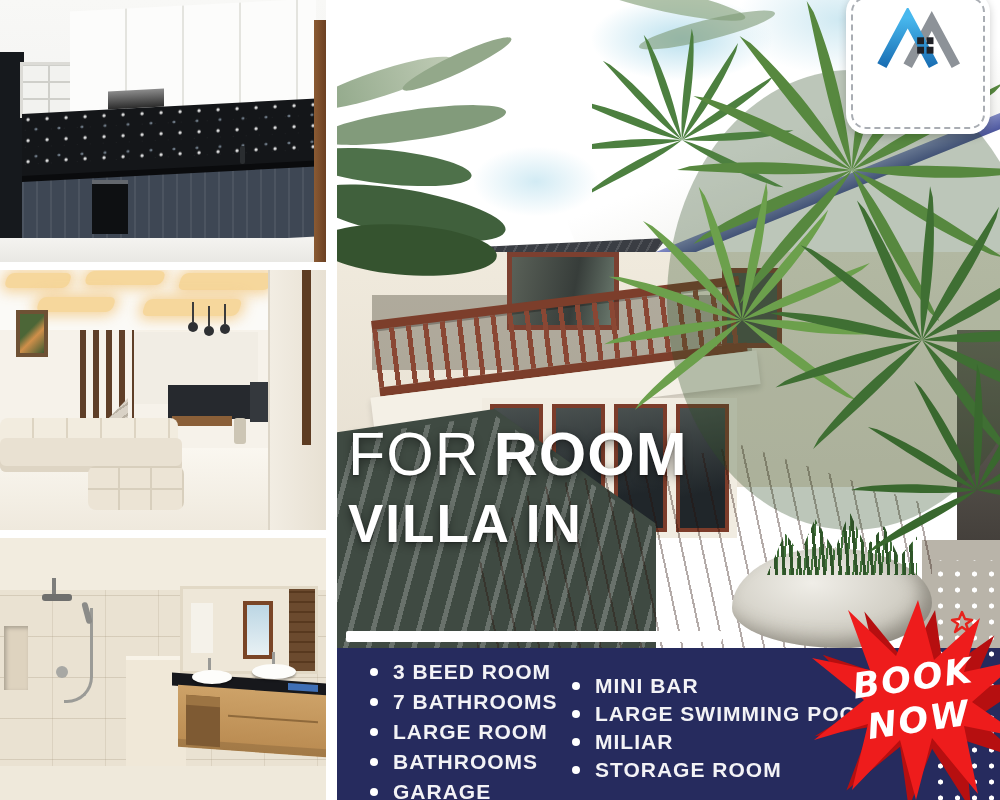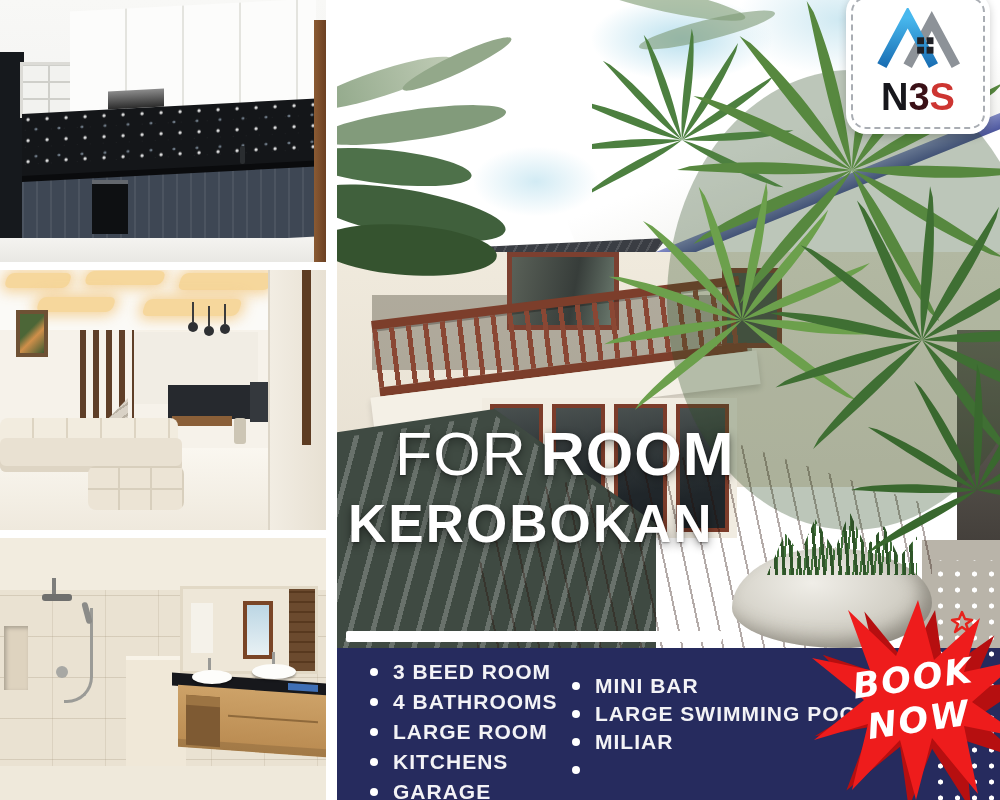--- a/index.html
+++ b/index.html
@@ -161,21 +161,21 @@
   .m-grass{left:430px;top:505px;width:150px;height:70px;
     background-image:repeating-linear-gradient(85deg,#2f5529 0 3px,transparent 3px 8px),
                      repeating-linear-gradient(95deg,#41703a 0 2px,transparent 2px 7px);
     clip-path:polygon(0 100%,12% 40%,22% 70%,32% 20%,45% 65%,55% 10%,66% 60%,78% 30%,88% 75%,100% 45%,100% 100%);}
   .m-plants{left:255px;top:0;width:408px;height:630px;}
 
   
   .headline{left:348px;top:424px;color:#fff;
     text-shadow:0 3px 10px rgba(0,0,0,.45),0 1px 2px rgba(0,0,0,.35);line-height:1;}
   .hl1{font-size:61px;letter-spacing:1px;}
-  .hl-for{font-weight:300;margin-left:47px;}
+  .hl-for{font-weight:300;}
   .hl-sale{font-weight:800;margin-left:14px;}
   .hl2{font-size:53px;font-weight:700;letter-spacing:2px;margin-top:12px;}
   .hl3{font-size:53px;font-weight:800;letter-spacing:2px;margin-top:12px;}
   .underline{left:346px;top:631px;width:376px;height:11px;background:#fff;border-radius:2px;}
 
   .price{left:742px;top:468px;width:248px;height:88px;}
   .ribbon{position:absolute;width:232px;height:68px;
     clip-path:polygon(28px 0,100% 0,100% 100%,28px 100%,0 50%);}
   .price-back{left:0;top:12px;background:#ffffff;}
   .price-front{left:10px;top:2px;background:#2a3069;display:flex;align-items:center;justify-content:center;
@@ -395,42 +395,42 @@
         <use href="#blade" transform="rotate(60)"></use>
           <use href="#blade" transform="rotate(95)"></use>
       </g>
     </svg>
   </div>
 
   <div class="headline">
     <div class="hl1">
       <span class="hl-for">FOR</span><span class="hl-sale">ROOM</span>
     </div>
-    <div class="hl3">KEROBOKAN</div>
+    <div class="hl2">VILLA IN</div>
   </div>
   <div class="underline"></div>
 
 
   <div class="features-panel">
     <ul class="feat-list feat-left">
       <li>
           <span class="fdot"></span>
           <span>3 BEED ROOM</span>
         </li>
       <li>
           <span class="fdot"></span>
-          <span>4 BATHROOMS</span>
+          <span>7 BATHROOMS</span>
         </li>
       <li>
           <span class="fdot"></span>
           <span>LARGE ROOM</span>
         </li>
       <li>
           <span class="fdot"></span>
-          <span>KITCHENS</span>
+          <span>BATHROOMS</span>
         </li>
       <li>
           <span class="fdot"></span>
           <span>GARAGE</span>
         </li>
     </ul>
     <ul class="feat-list feat-right">
       <li>
           <span class="fdot"></span>
           <span>MINI BAR</span>
@@ -438,20 +438,21 @@
       <li>
           <span class="fdot"></span>
           <span>LARGE SWIMMING POOL</span>
         </li>
       <li>
           <span class="fdot"></span>
           <span>MILIAR</span>
         </li>
       <li>
           <span class="fdot"></span>
+          <span>STORAGE ROOM</span>
         </li>
     </ul>
   </div>
 
   <div class="dots"></div>
   <svg class="star-doodle" viewBox="0 0 24 26">
     <path d="M12 2 L15 9 L22 10 L16 14 L19 22 L12 17 L5 22 L8 14 L2 10 L9 9 Z" fill="none" stroke="#e6231c" stroke-width="2.4" stroke-linejoin="round"></path>
   </svg>
 
   <div class="starburst">
@@ -476,18 +477,15 @@
       </defs>
       <path d="M38 66 L66 14 L94 66" fill="none" stroke="#8d9298" stroke-width="11"></path>
       <path d="M8 66 L38 10 L68 66" fill="none" stroke="url(#lgblue)" stroke-width="12"></path>
       <g fill="#202127">
         <rect x="49" y="33" width="8" height="8"></rect>
           <rect x="60" y="33" width="8" height="8"></rect>
         <rect x="49" y="44" width="8" height="8"></rect>
           <rect x="60" y="44" width="8" height="8"></rect>
       </g>
     </svg>
-    <div class="logo-text">
-      <span class="ln">N</span><span class="lb">3</span><span class="ls">S</span>
-    </div>
   </div>
 
 </div>
 
 </body></html>

